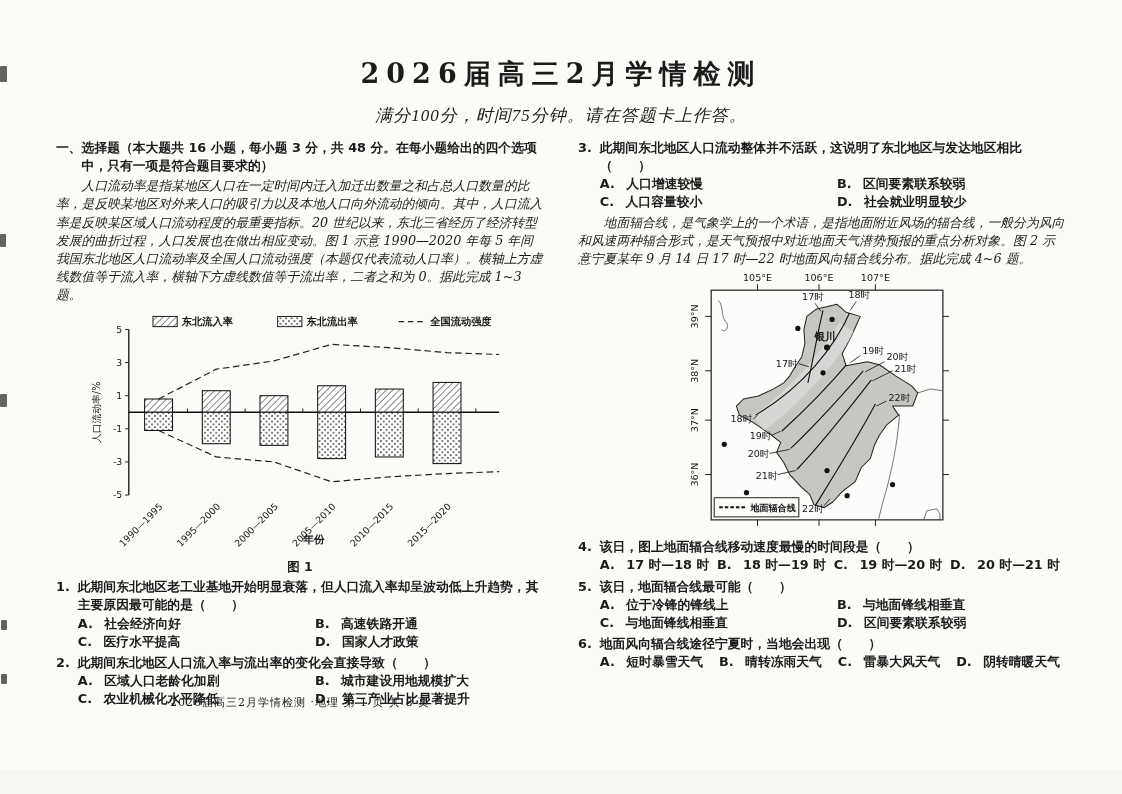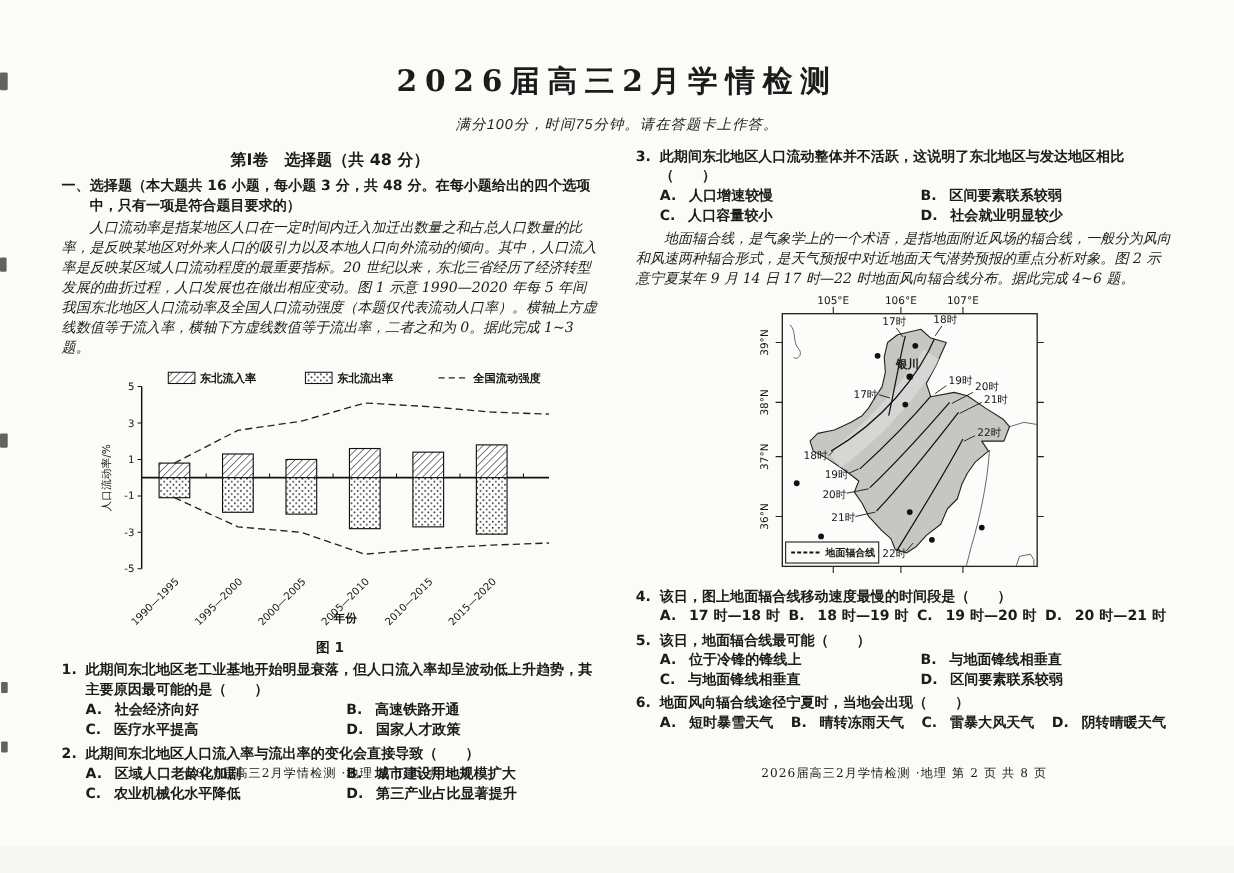--- a/index.html
+++ b/index.html
@@ -19,22 +19,22 @@
   .header { padding-top:56px; text-align:center; }
   .title {
     font-family:"DejaVu Serif","Liberation Serif",serif;
     font-size:27px; font-weight:bold; letter-spacing:7px;
   }
   .subject {
     font-family:"DejaVu Serif","Liberation Serif",serif;
     font-size:20px; font-weight:bold; letter-spacing:5px; margin-top:14px;
   }
   .instructions {
-    font-size:13px; font-style:italic; margin-top:12px; letter-spacing:1px;
-    font-family:Liberation Sans, sans-serif;
+    font-size:17px; font-style:italic; margin-top:12px; letter-spacing:1px;
+    font-family:Liberation Serif, serif;
   }
 
   
   .columns { display:flex; justify-content:space-between; padding:0 56px; margin-top:12px; }
   .col { width:488px; font-size:12.8px; line-height:1.42; }
 
   .section-title { text-align:center; font-weight:bold; font-size:14.5px; margin:2px 0 4px 0; }
   .intro { font-weight:bold; padding-left:2em; text-indent:-2em; }
   .passage {
     font-style:italic; text-indent:2em; margin-top:2px;
@@ -76,21 +76,20 @@
   <div class="art" style="left:1px;top:674px;width:6px;height:10px"></div>
 
   <div class="header">
     <div class="title">2026届高三2月学情检测</div>
     <div class="instructions">满分100分，时间75分钟。请在答题卡上作答。</div>
   </div>
 
   <div class="columns">
 
     <div class="col">
-      <div class="section-title">第Ⅰ卷　选择题（共 48 分）</div>
       <div class="intro">一、选择题（本大题共 16 小题，每小题 3 分，共 48 分。在每小题给出的四个选项中，只有一项是符合题目要求的）</div>
       <div class="passage">人口流动率是指某地区人口在一定时间内迁入加迁出数量之和占总人口数量的比率，是反映某地区对外来人口的吸引力以及本地人口向外流动的倾向。其中，人口流入率是反映某区域人口流动程度的最重要指标。20 世纪以来，东北三省经历了经济转型发展的曲折过程，人口发展也在做出相应变动。图 1 示意 1990—2020 年每 5 年间我国东北地区人口流动率及全国人口流动强度（本题仅代表流动人口率）。横轴上方虚线数值等于流入率，横轴下方虚线数值等于流出率，二者之和为 0。据此完成 1~3 题。</div>
 
       <div class="figure">
         <svg id="chart1" viewBox="0 0 460 260" width="428" height="242" xmlns="http://www.w3.org/2000/svg">
           <defs>
             <pattern id="pat-in" patternUnits="userSpaceOnUse" width="5" height="5" patternTransform="rotate(45)">
               <rect width="5" height="5" fill="#ffffff"></rect>
               <line x1="0" y1="0" x2="0" y2="5" stroke="#3a3a3a" stroke-width="1.3"></line>
             </pattern>
@@ -408,14 +407,13 @@
           <div class="opt">
               <span class="opt-label">D.</span>
               <span>阴转晴暖天气</span>
             </div>
         </div>
       </div>
     </div>
   </div>
 
   <div class="footer fl">2026届高三2月学情检测 ·地理 第 1 页 共 8 页</div>
-  <div class="footer fr">2026届高三2月学情检测 ·地理 第 2 页 共 8 页</div>
 </div>
 
 </body></html>

